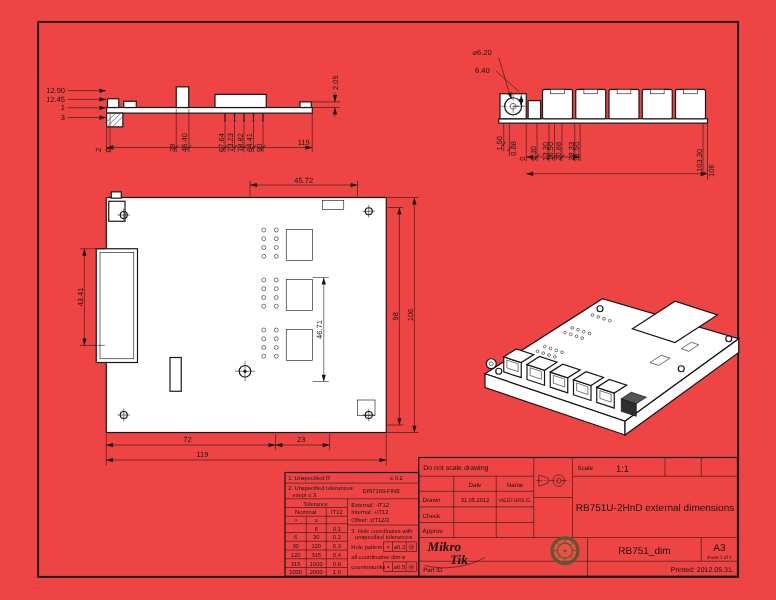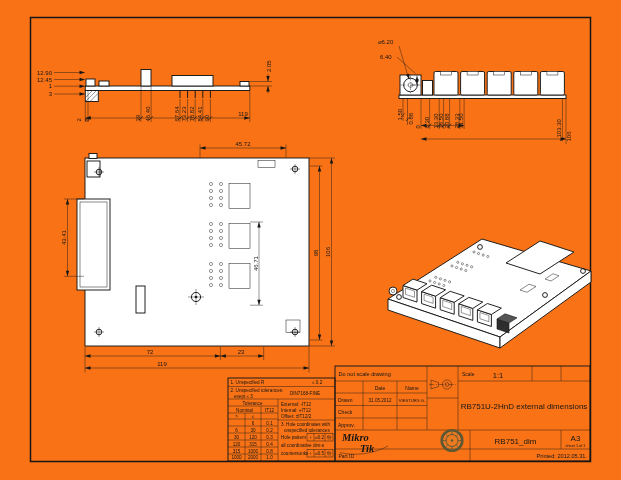--- a/index.html
+++ b/index.html
@@ -1,16 +1,16 @@
 <!DOCTYPE html>
 <html><head>
 <meta charset="utf-8">
 <style>
   html,body{margin:0;padding:0;background:#ffffff;}
-  .sheet{position:relative;width:621px;height:480px;background:#f97316;overflow:hidden;
+  .sheet{position:relative;width:621px;height:480px;background:#ef4444;overflow:hidden;
          font-family:"Liberation Sans","DejaVu Sans",sans-serif;}
   svg{position:absolute;left:0;top:0;}
   svg text{font-family:"Liberation Sans","DejaVu Sans",sans-serif;fill:#161616;}
   .dim{font-size:6px;}
   .t35{font-size:3.8px;} .t4{font-size:4.2px;} .t45{font-size:4.6px;}
   .t5{font-size:5px;} .t55{font-size:5.6px;} .t75{font-size:7.6px;} .t8{font-size:8px;}
   .mid{text-anchor:middle;} .end{text-anchor:end;}
   .ln{stroke:#161616;stroke-width:.95;fill:none;}
   .tn{stroke:#161616;stroke-width:.45;fill:none;}
   .tk{stroke:#161616;stroke-width:.7;}

